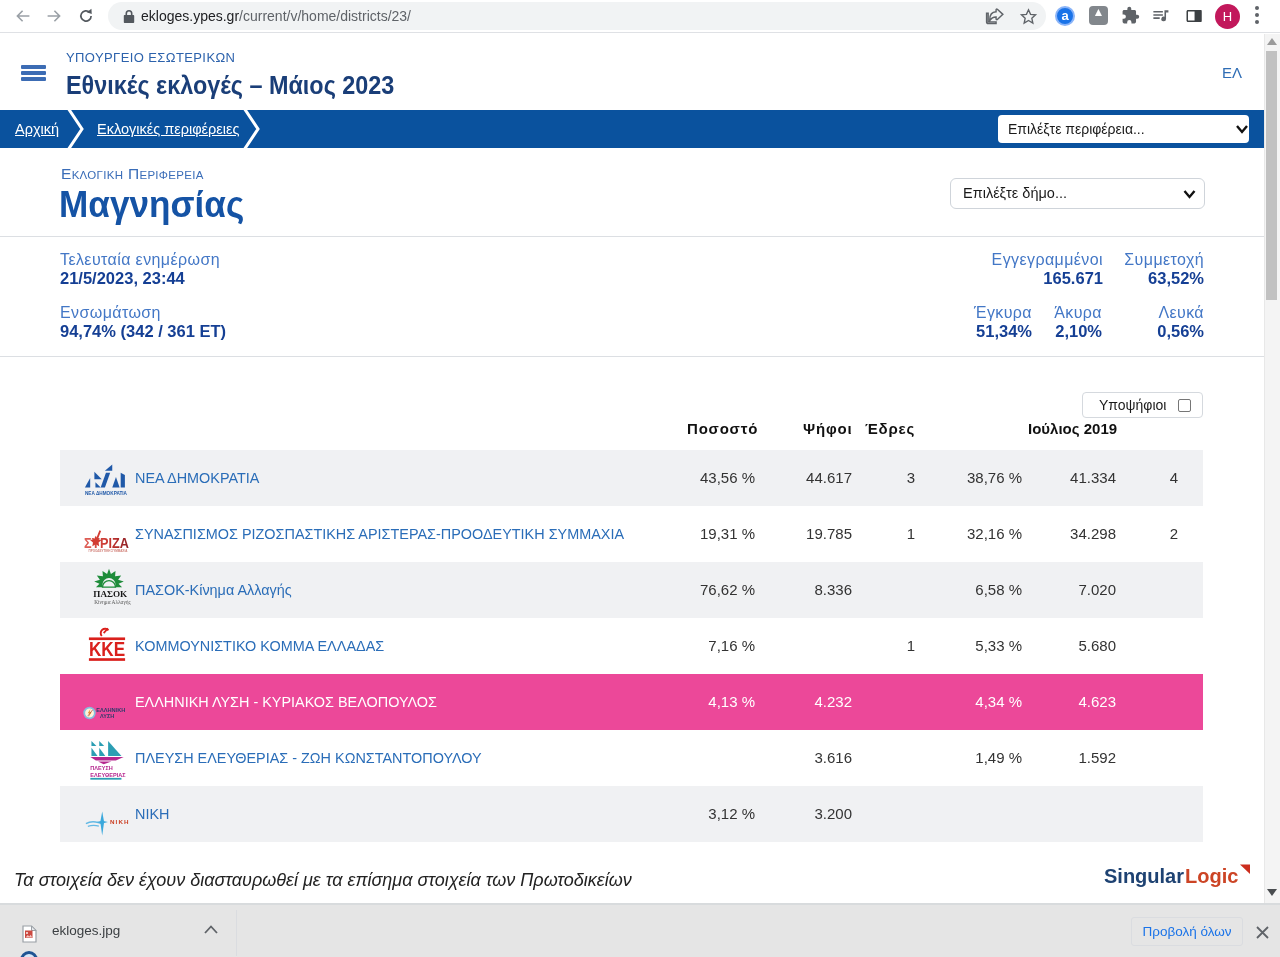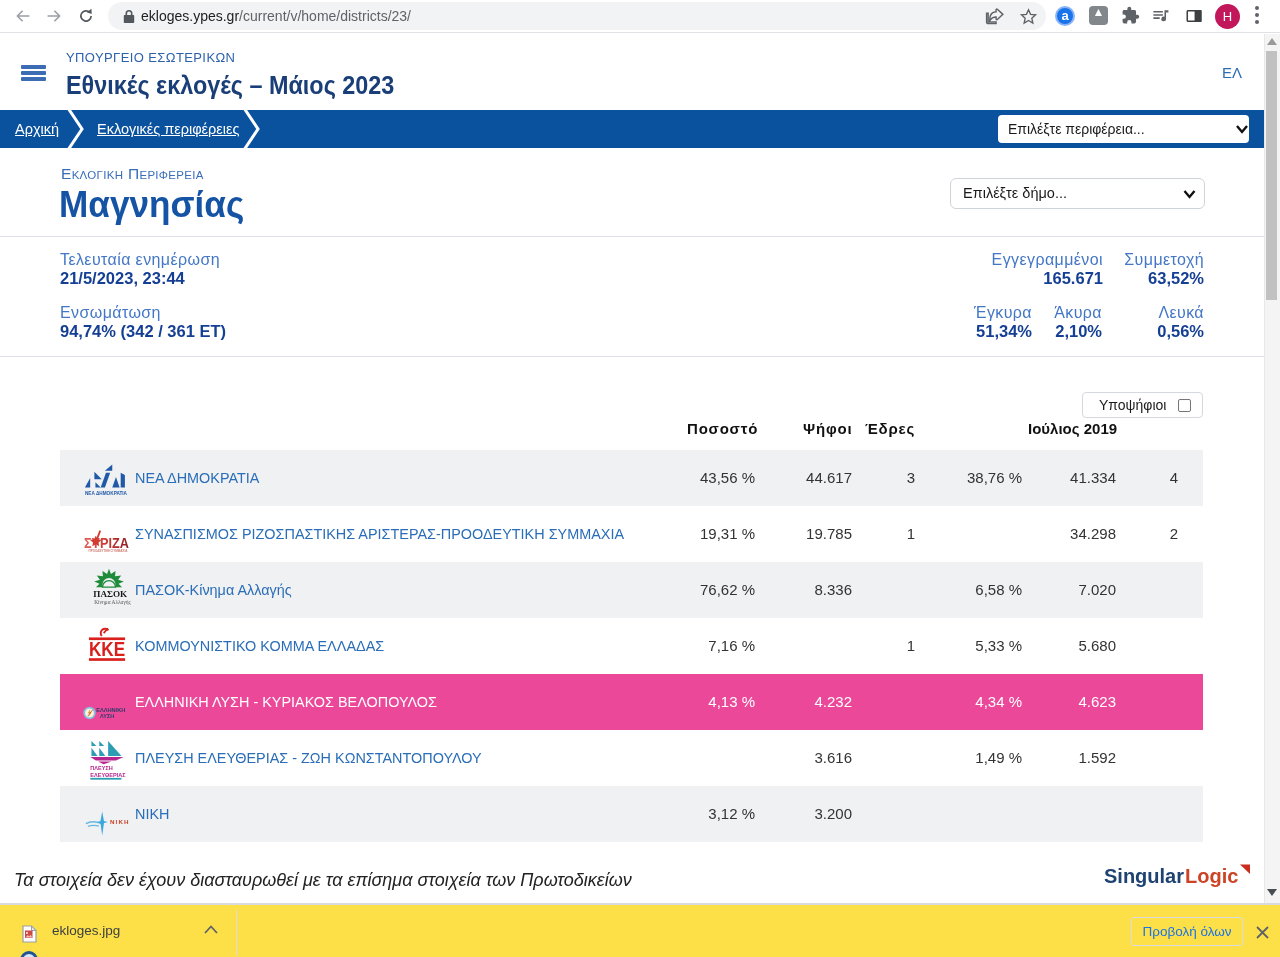--- a/index.html
+++ b/index.html
@@ -64,21 +64,21 @@
   .plogo { position:absolute; left:20px; top:8px; width:46px; height:40px; }
 
   
   #note { position:absolute; left:14px; top:870px; font-size:18px; font-style:italic; color:#222; }
 
   
   #sbtrack { position:absolute; left:1264px; top:34px; width:16px; height:869px; background:#f4f4f4; border-left:1px solid #e8e8e8;}
   #sbthumb { position:absolute; left:1266px; top:51px; width:11px; height:249px; background:#c1c1c1; }
 
   
-  #dlbar { position:absolute; left:0; top:903px; width:1280px; height:54px; background:#fde047;
+  #dlbar { position:absolute; left:0; top:903px; width:1280px; height:54px; background:#e5e5e5;
     border-top:2px solid #d8dbdd; }
   #dlname { position:absolute; left:52px; top:18px; font-size:13.5px; color:#3c4043; }
   #dlsep { position:absolute; left:236px; top:5px; width:1px; height:46px; background:#dadce0; }
   #dlbtn { position:absolute; left:1131px; top:12px; width:112px; height:29px; border:1px solid #dadce0;
     border-radius:3px; color:#1a73e8; font-size:13.5px; text-align:center; line-height:28px; }
 </style>
 </head>
 <body>
 <div id="app">
 
@@ -226,20 +226,21 @@
         </defs>
       <text x="0" y="16.5" font-size="12.5" font-weight="bold" font-family="Liberation Sans" fill="url(#sg)" textLength="40" lengthAdjust="spacingAndGlyphs">ΣΥΡΙΖΑ</text>
       <path d="M11.5 8.5L14.5 1" stroke="#d23c32" stroke-width="1.6" fill="none"></path>
       <polygon points="10.5,5.5 12.2,8.6 15.6,9.3 13,11.6 13.5,15 10.5,13.2 7.4,15 8,11.6 5.4,9.3 8.9,8.6" fill="#d23c32"></polygon>
       <text x="4" y="19.6" font-size="2.7" fill="#d07d75" font-weight="bold" font-family="Liberation Sans">ΠΡΟΟΔΕΥΤΙΚΗ ΣΥΜΜΑΧΙΑ</text>
     </svg>
     <div class="pname">ΣΥΝΑΣΠΙΣΜΟΣ ΡΙΖΟΣΠΑΣΤΙΚΗΣ ΑΡΙΣΤΕΡΑΣ-ΠΡΟΟΔΕΥΤΙΚΗ ΣΥΜΜΑΧΙΑ</div>
     <div class="num c-pct">19,31 %</div>
       <div class="num c-vot">19.785</div>
       <div class="num c-sea">1</div>
+    <div class="num c-pct2">32,16 %</div>
       <div class="num c-vot2">34.298</div>
       <div class="num c-sea2">2</div>
   </div>
 
   <div class="row g" style="top:562px;">
     <svg class="plogo" style="left:26px;top:6px" width="38" height="46" viewBox="0 0 38 46">
       <g>
         <polygon points="19,1 21.2,7 26.5,3.5 26,9.5 33,8.5 29.5,13.5 36,15.5 30,18 34,22 19,22 4,22 8,18 2,15.5 8.5,13.5 5,8.5 12,9.5 11.5,3.5 16.8,7" fill="#1e8c3a"></polygon>
         <circle cx="19" cy="19" r="7.5" fill="#f0f1f3"></circle>
         <path d="M11.5 22a7.5 7.5 0 0 1 15 0z" fill="none" stroke="#1e8c3a" stroke-width="1.5"></path>

